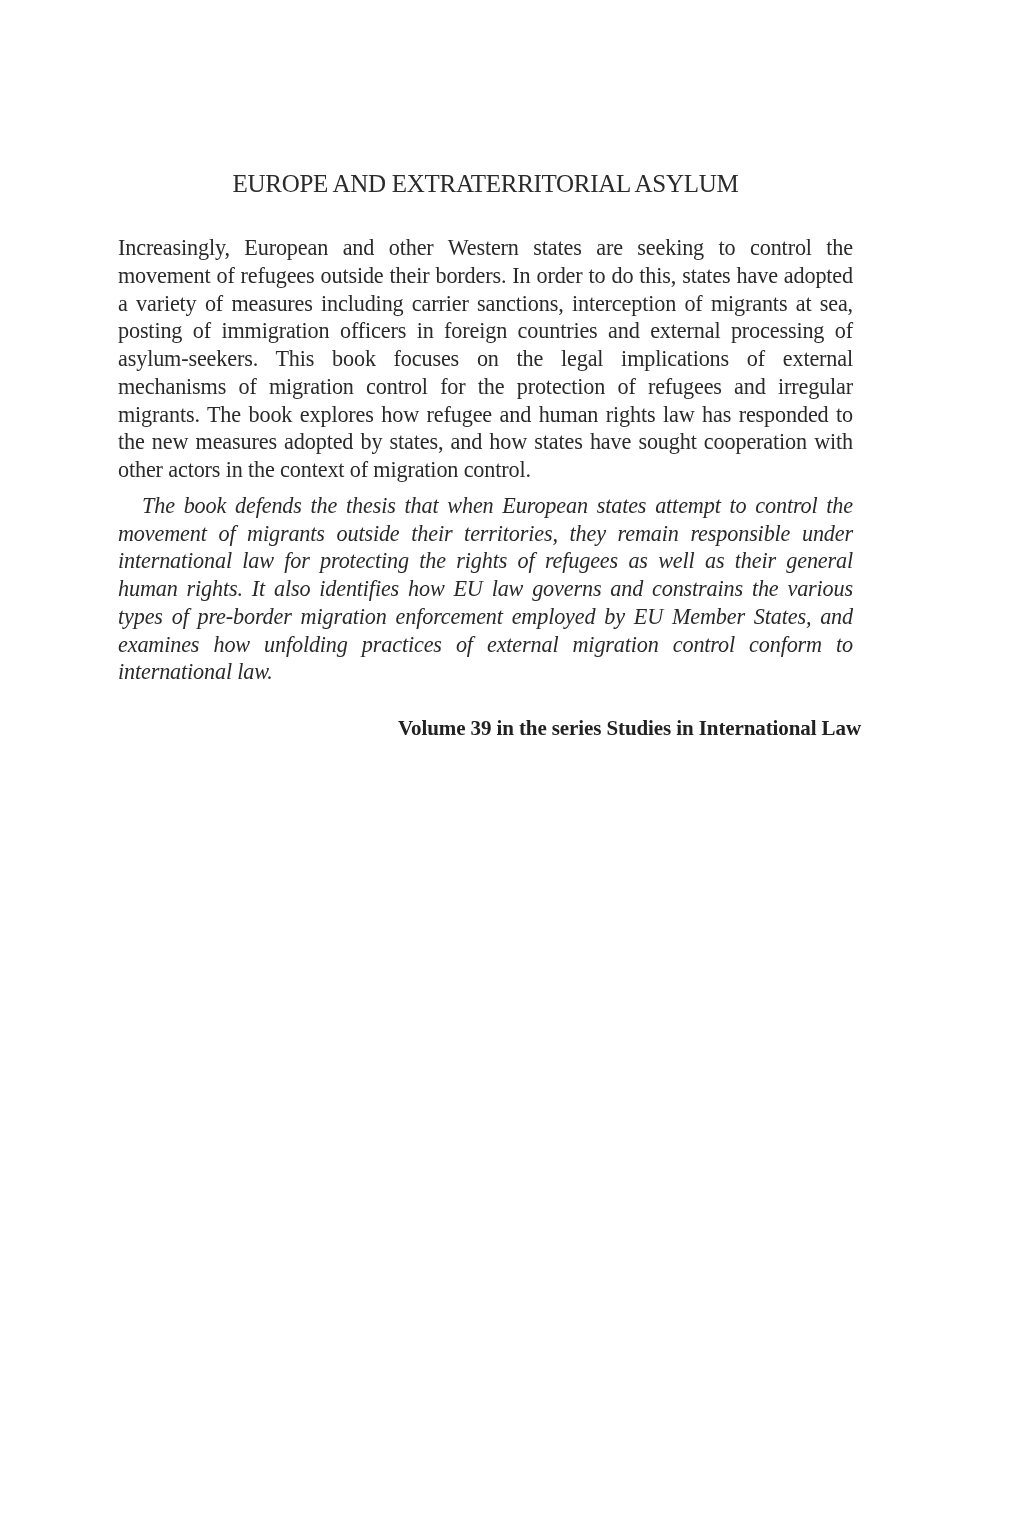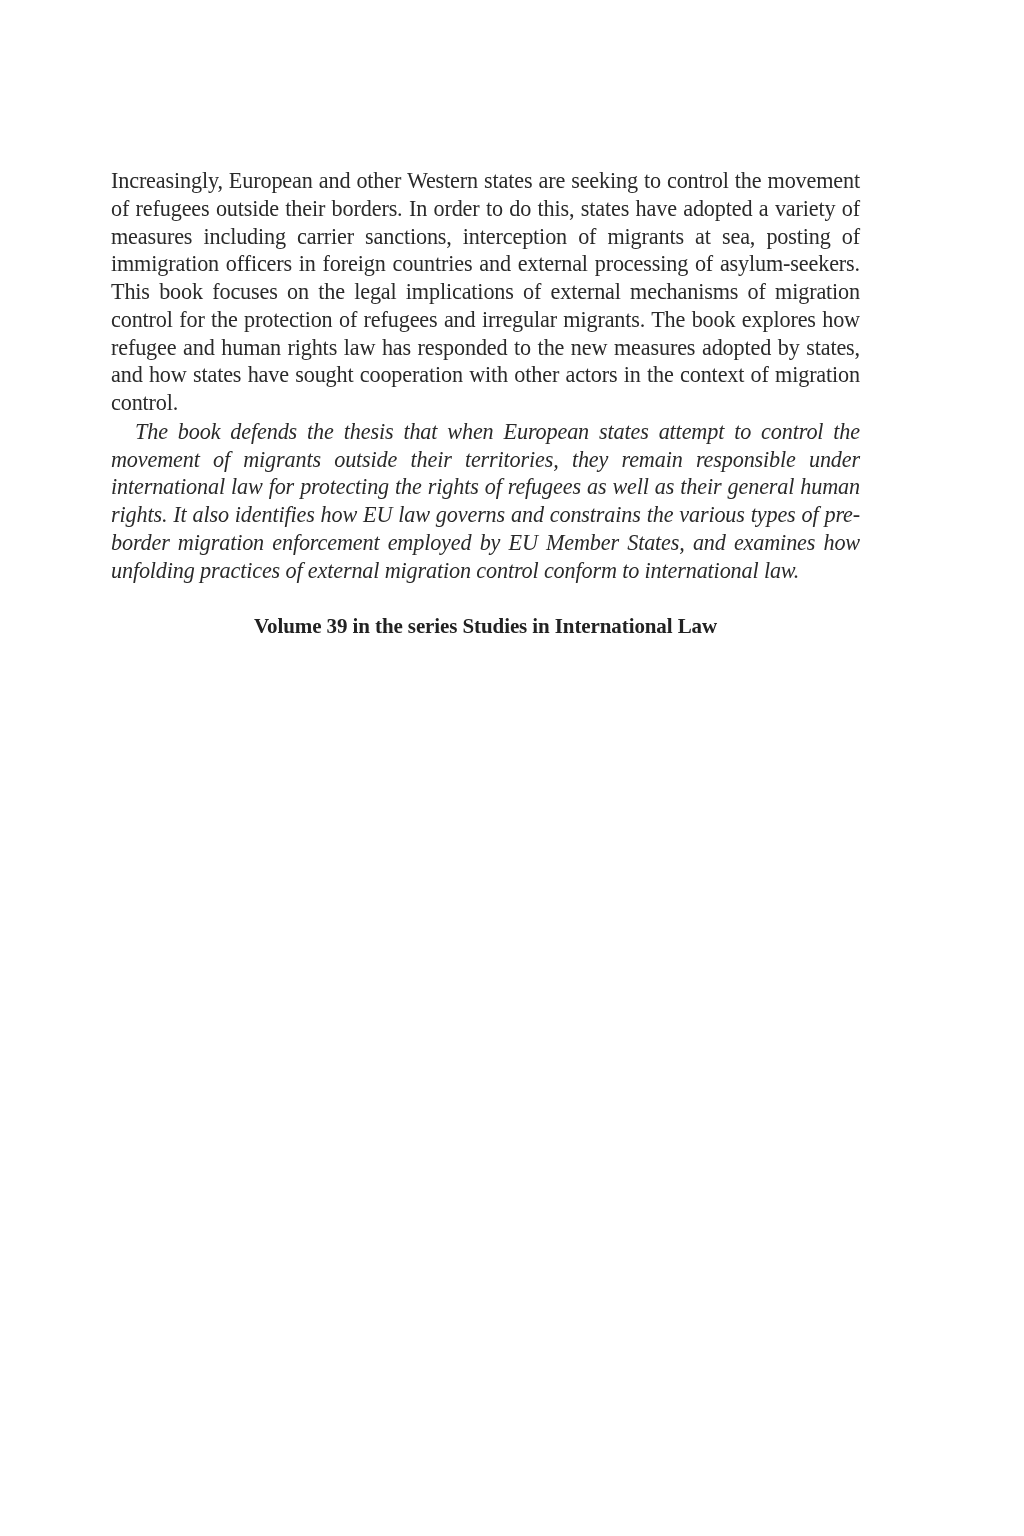--- a/index.html
+++ b/index.html
@@ -28,40 +28,41 @@
       font-weight: normal;
       margin: 0 0 32px 0;
       line-height: 36px;
       color: #2b2b2b;
     }
     .para {
       font-size: 22.2px;
       line-height: 27.75px;
       text-align: justify;
       hyphens: manual;
-      margin: 1px;
+      margin: 8px;
       letter-spacing: -0.15px;
       word-spacing: 0px;
     }
     .para.indent {
       text-indent: 24px;
       font-style: italic;
     }
     .series {
-      text-align: center;
+      text-align: right;
       font-weight: bold;
       font-size: 21px;
       line-height: 28px;
       margin-top: 28px;
       letter-spacing: -0.1px;
       color: #222;
     }
   </style>
 </head>
 <body>
 
 <div class="page">
+  <h1 class="title">EUROPE AND EXTRATERRITORIAL ASYLUM</h1>
 
   <p class="para">Increasingly, European and other Western states are seeking to control the movement of refugees outside their borders. In order to do this, states have adopted a variety of measures including carrier sanctions, intercep­tion of migrants at sea, posting of immigration officers in foreign countries and external processing of asylum-seekers. This book focuses on the legal implications of external mechanisms of migration control for the protec­tion of refugees and irregular migrants. The book explores how refugee and human rights law has responded to the new measures adopted by states, and how states have sought cooperation with other actors in the context of migration control.</p>
   <p class="para indent">The book defends the thesis that when European states attempt to control the movement of migrants outside their territories, they remain responsible under international law for protecting the rights of refugees as well as their general human rights. It also identifies how EU law governs and constrains the various types of pre-border migration enforcement employed by EU Member States, and examines how unfolding practices of external migration control conform to international law.</p>
 
   <div class="series">Volume 39 in the series Studies in International Law</div>
 </div>
 
 </body></html>

